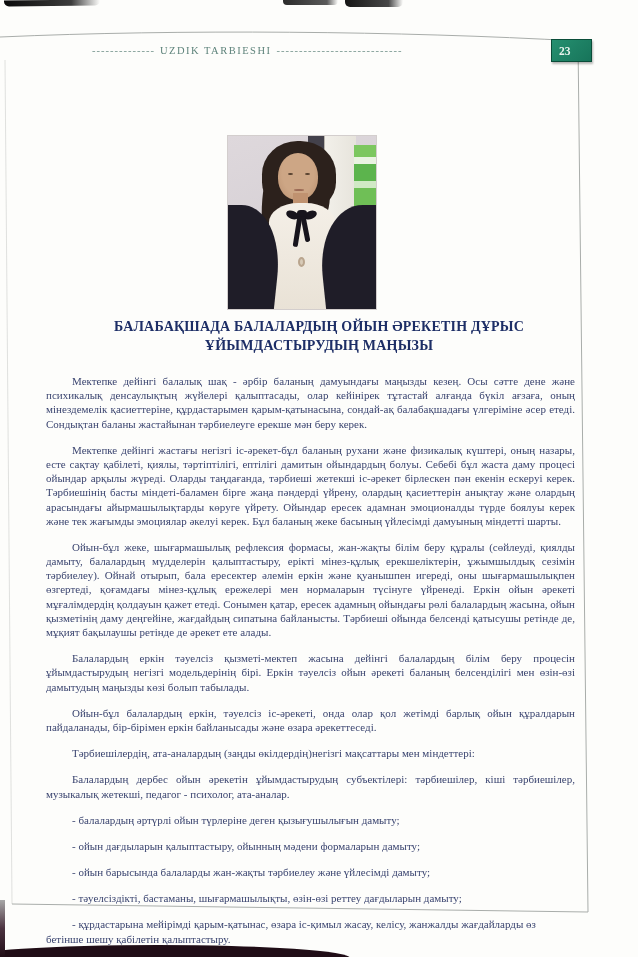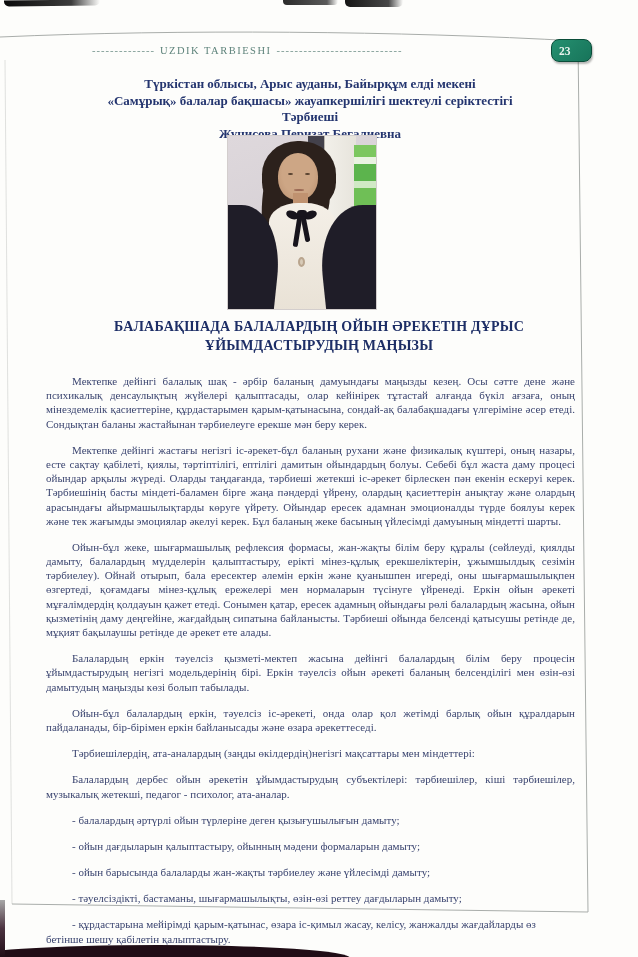--- a/index.html
+++ b/index.html
@@ -103,37 +103,30 @@
   <div class="bottom-blob"></div>
   <div class="left-sliver"></div>
 
   <svg class="border-svg" width="638" height="957">
     <path d="M0,37 C180,29 400,31 578,41" fill="none" stroke="#a9adaa" stroke-width="1"></path>
     <path d="M578,41 L588,912" fill="none" stroke="#a9adaa" stroke-width="1"></path>
     <path d="M12,904 L588,912" fill="none" stroke="#a9adaa" stroke-width="1"></path>
     <path d="M12,904 L5,60" fill="none" stroke="#a9adaa" stroke-width="1" opacity="0.35"></path>
   </svg>
 
-  <div class="page-num" style="background:linear-gradient(135deg,#259070,#17745a);border-radius:8px;">
+  <div class="page-num" style="background:linear-gradient(135deg,#259070,#17745a);">
     <span>23</span>
   </div>
 
   <div class="running-head">
     <span class="dash">--------------</span>
     <span class="label">UZDIK TARBIESHI</span>
     <span class="dash">----------------------------</span>
   </div>
 
-  <div class="title-block">
-
-  <div class="title-line">Түркістан облысы, Арыс ауданы, Байырқұм елді мекені</div>
-      <div class="title-line">«Самұрық» балалар бақшасы» жауапкершілігі шектеулі серіктестігі</div>
-      <div class="title-line">Тәрбиеші</div>
-      <div class="title-line">Жунисова Перизат Бегалиевна</div>
-    </div>
 
   <div class="photo" aria-label="educator-portrait">
     <div class="ph-wall"></div>
     <div class="ph-door"></div>
     <div class="ph-column"></div>
     <div class="ph-poster-green"></div>
     <div class="ph-poster-red"></div>
     <div class="ph-poster-red2"></div>
     <div class="ph-hair-l"></div>
     <div class="ph-hair-r"></div>

